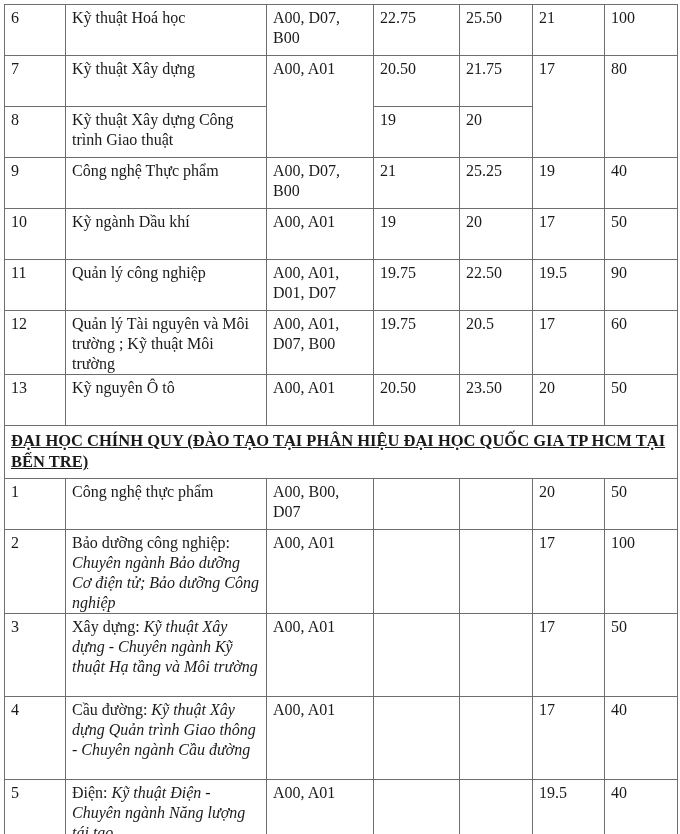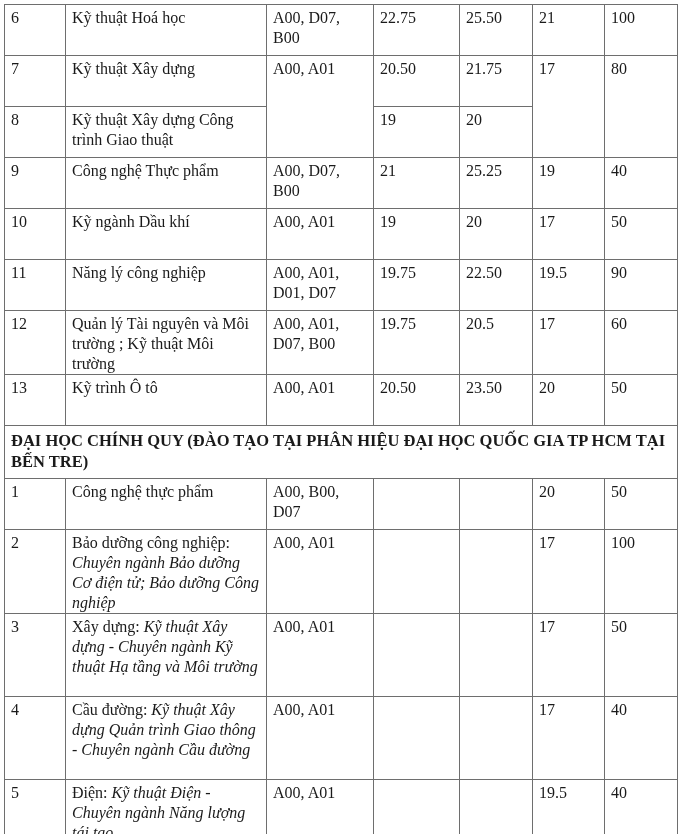--- a/index.html
+++ b/index.html
@@ -4,21 +4,21 @@
 <style>
   html, body { margin:0; padding:0; background:#ffffff; }
   body { width:680px; height:834px; position:relative; overflow:hidden;
          font-family:"Liberation Serif", "DejaVu Serif", serif; color:#1a1a1a; }
   table { position:absolute; left:4px; top:4px; border-collapse:collapse; table-layout:fixed; width:673px; }
   td { border:1.5px solid #6e6e6e; vertical-align:top; padding:3px 6px 0 6px; font-size:16px; line-height:20px; }
   td.b { font-weight:normal; }
   .it { font-style:italic; }
   tr.h50 td { height:47px; }
   tr.h62 td { height:59px;margin-left:20px; }
-  tr.hsec td { height:48px; font-weight:bold; font-size:16.5px; line-height:21px; padding-top:4px; }
+  tr.hsec td { height:48px; font-weight:bold; font-size:16.5px; line-height:21px; padding-top:4px;text-decoration:underline; }
   tr.h78 td { height:75px; }
   tr.h82 td { height:79px; }
   tr.h65 td { height:62px; }
 </style>
 </head>
 <body>
 
 <table>
   <colgroup>
     <col style="width:61px">
@@ -68,39 +68,39 @@
     <td>10</td>
     <td>Kỹ ngành Dầu khí</td>
     <td>A00, A01</td>
     <td class="b">19</td>
     <td class="b">20</td>
     <td class="b">17</td>
     <td>50</td>
   </tr>
   <tr class="h50">
     <td>11</td>
-    <td>Năng lý công nghiệp</td>
+    <td>Quản lý công nghiệp</td>
     <td>A00, A01, D01, D07</td>
     <td class="b">19.75</td>
     <td class="b">22.50</td>
     <td class="b">19.5</td>
     <td>90</td>
   </tr>
   <tr class="h62">
     <td>12</td>
     <td>Quản lý Tài nguyên và Môi trường ; Kỹ thuật Môi trường</td>
     <td>A00, A01, D07, B00</td>
     <td class="b">19.75</td>
     <td class="b">20.5</td>
     <td class="b">17</td>
     <td>60</td>
   </tr>
   <tr class="h50">
     <td>13</td>
-    <td>Kỹ trình Ô tô</td>
+    <td>Kỹ nguyên Ô tô</td>
     <td>A00, A01</td>
     <td class="b">20.50</td>
     <td class="b">23.50</td>
     <td class="b">20</td>
     <td>50</td>
   </tr>
 
   <tr class="hsec">
     <td colspan="7">ĐẠI HỌC CHÍNH QUY (ĐÀO TẠO TẠI PHÂN HIỆU ĐẠI HỌC QUỐC GIA TP HCM TẠI BẾN TRE)</td>
   </tr>

